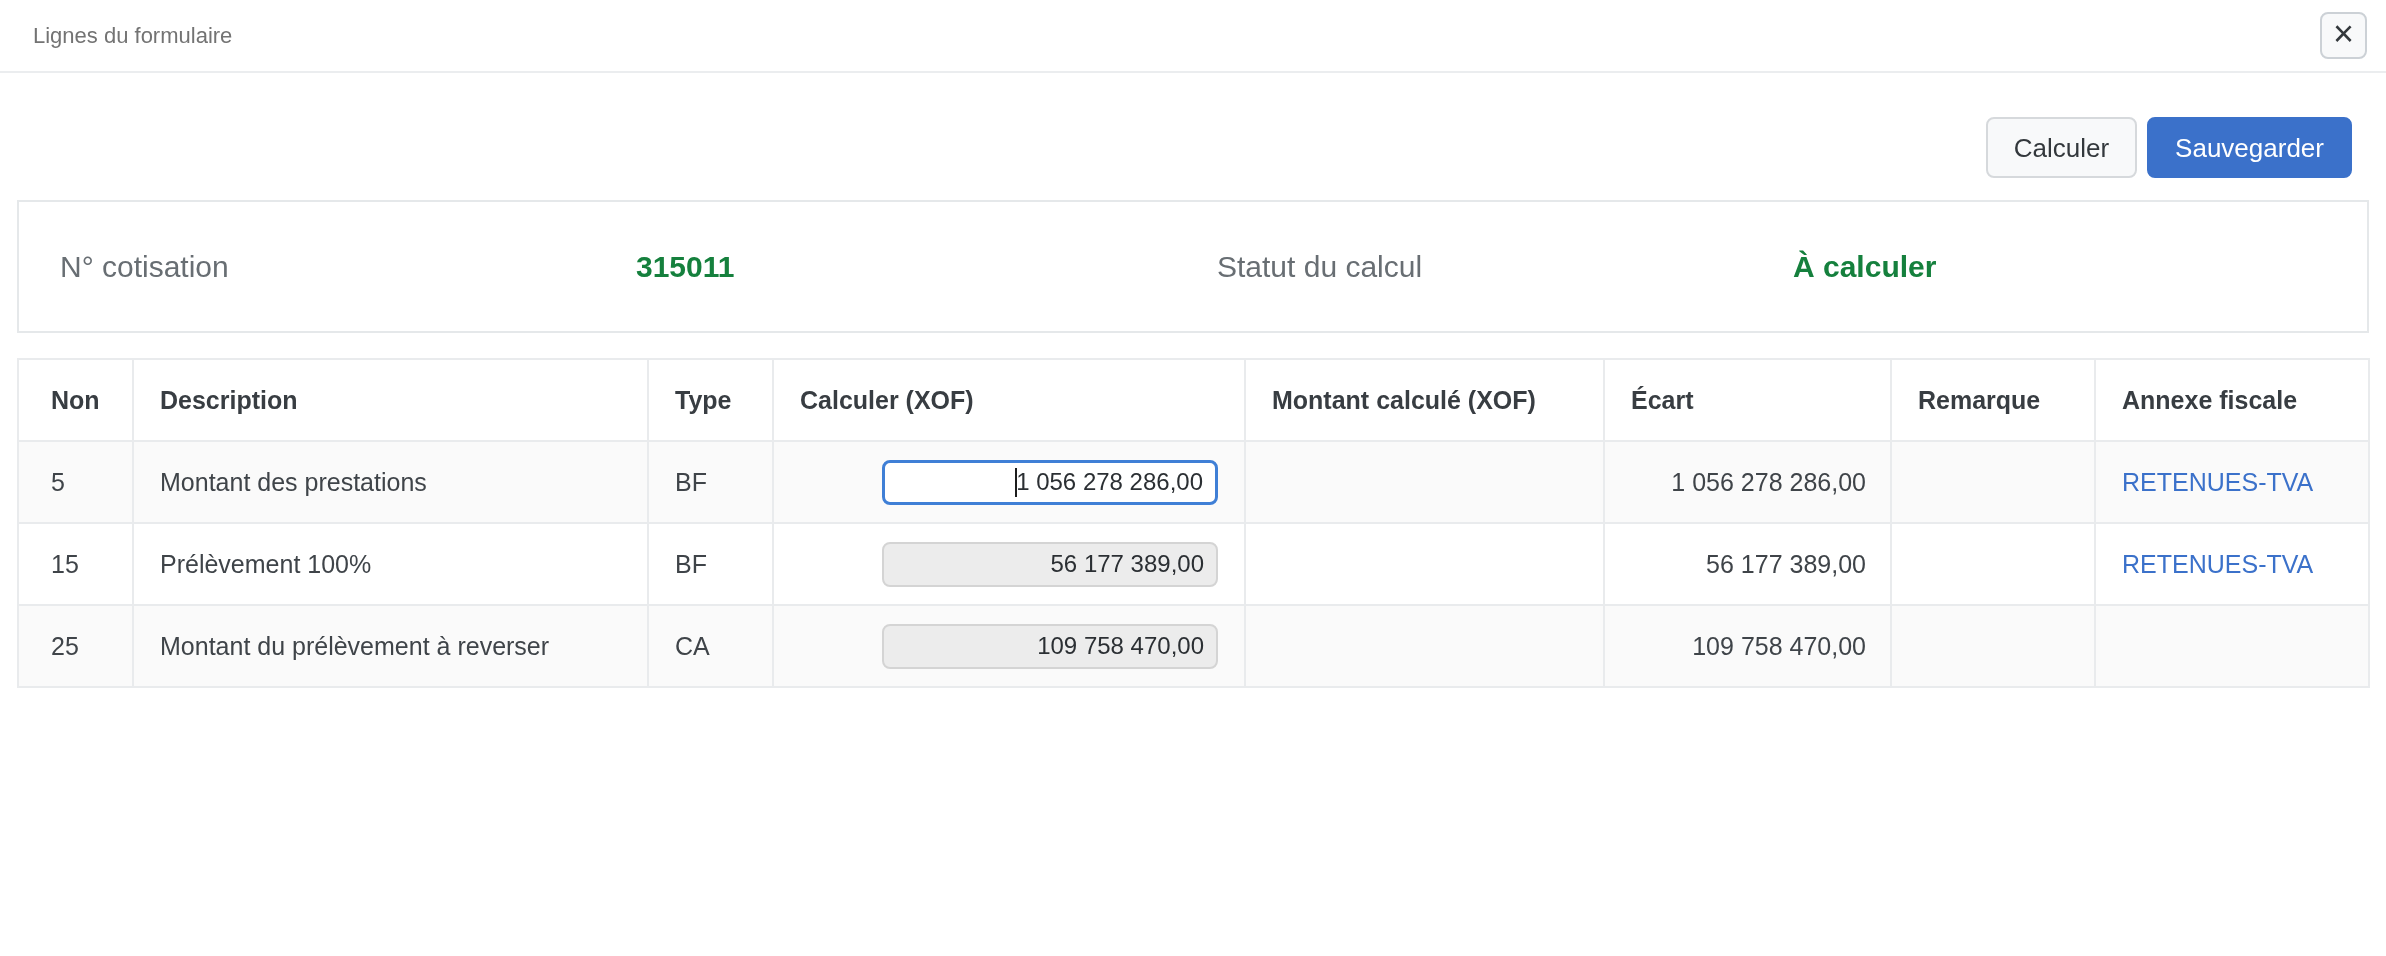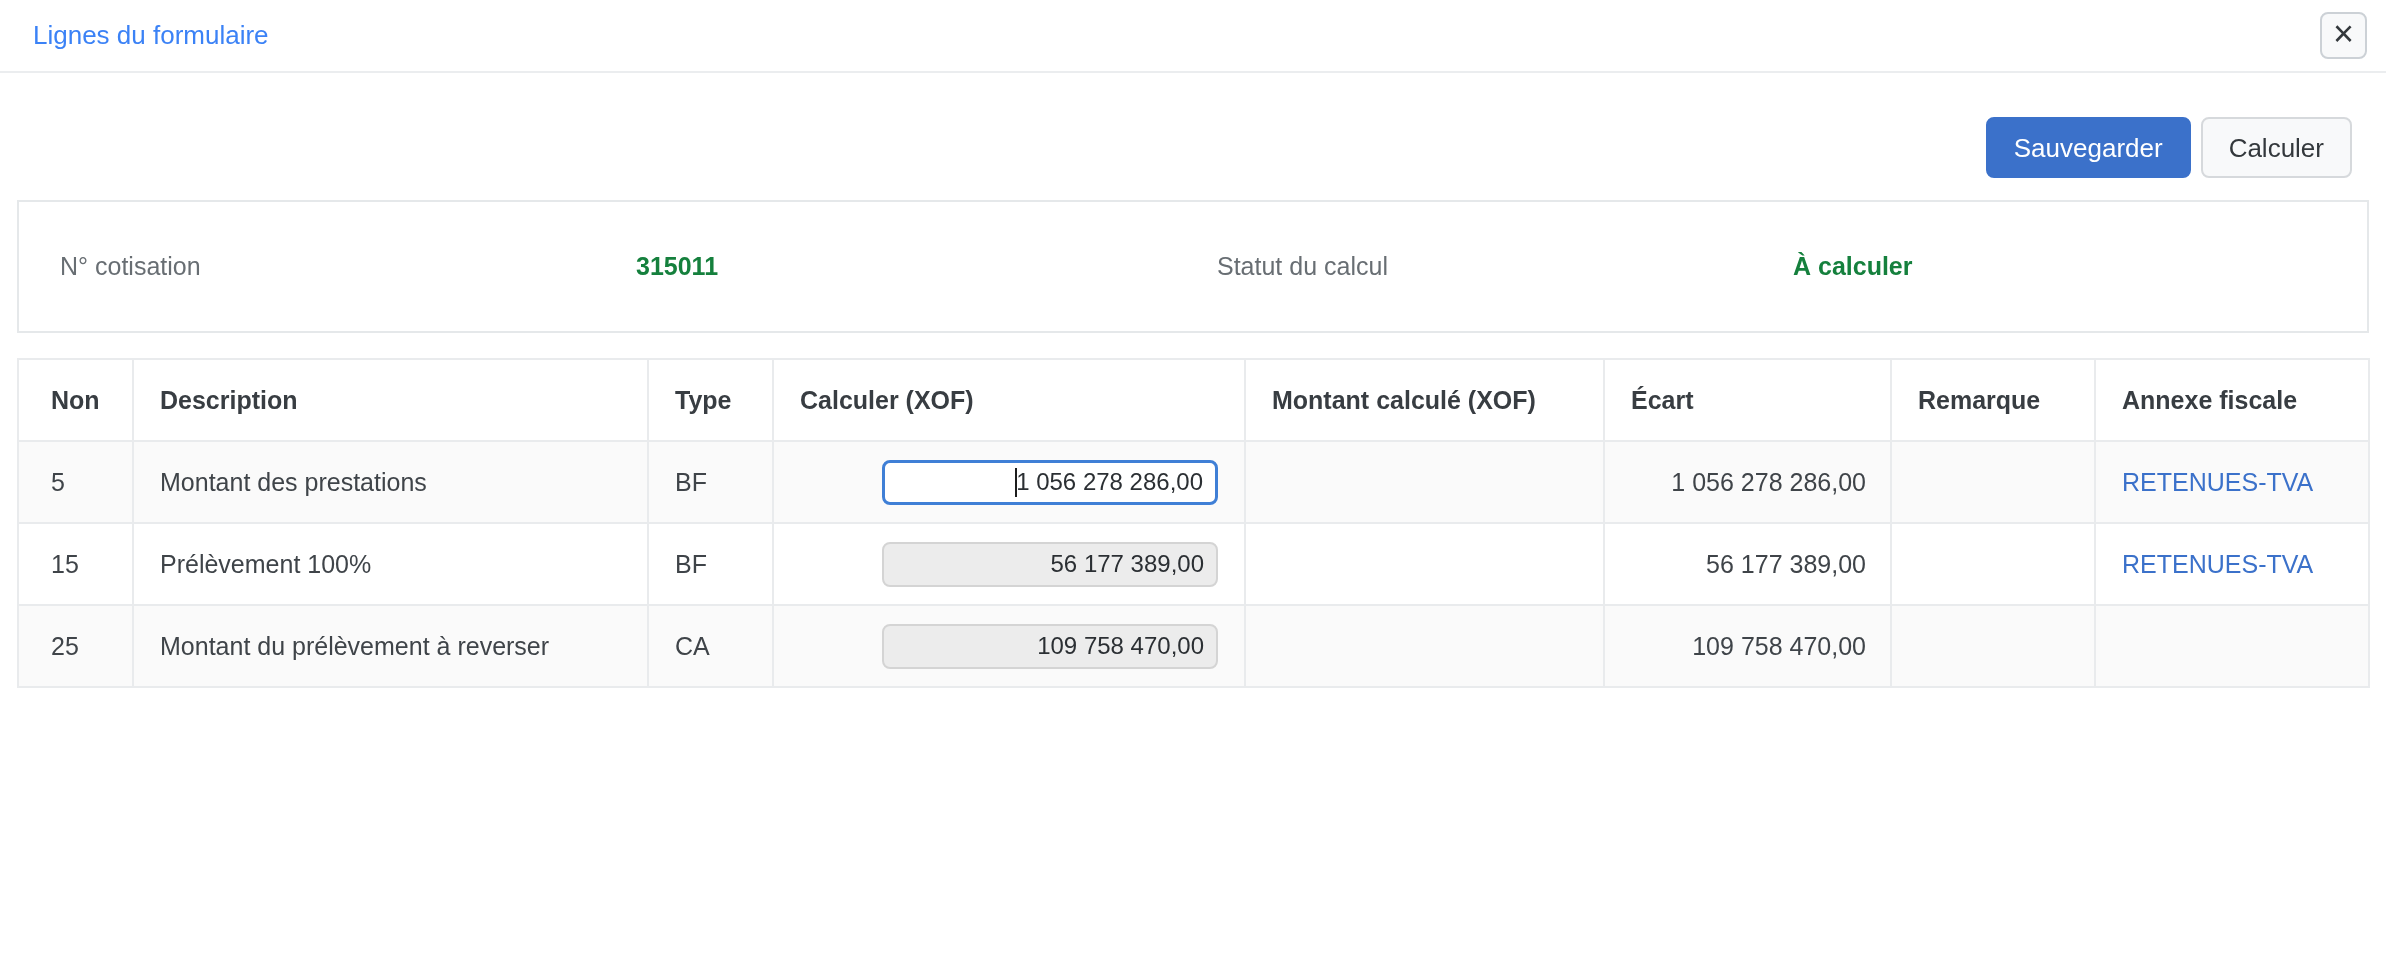--- a/index.html
+++ b/index.html
@@ -8,21 +8,21 @@
     width:2386px; height:956px; overflow:hidden;
     background:#ffffff;
     font-family:"Liberation Sans", sans-serif;
     color:#3f4449;
   }
   
   .modal-header {
     height:73px; display:flex; align-items:center; justify-content:space-between;
     padding:0 19px 0 33px; border-bottom:2px solid #ebedef; background:#fff;
   }
-  .modal-title { font-size:26px; font-weight:400; color:#3b82f6; }
+  .modal-title { font-size:22px; font-weight:400; color:#737373; }
   .close-btn {
     width:47px; height:47px; border:2px solid #ccd1d6; border-radius:8px;
     background:#f8f9fa; display:flex; align-items:center; justify-content:center;
     cursor:pointer; padding:0;
   }
   .close-btn span { font-size:36px; line-height:1; color:#33383c; font-weight:400; margin-top:-3px; }
   
   .toolbar {
     margin:44px 34px 0 0; display:flex; justify-content:flex-end; gap:10px;
   }
@@ -33,21 +33,21 @@
   .btn-light { background:#f8f9fa; border:2px solid #d6d9dc; color:#33383c; }
   .btn-primary { background:var(--primary,#3b71ca); border:2px solid var(--primary,#3b71ca); color:#fff; }
   
   .card { margin:22px 17px 0 17px; border:2px solid #e5e8ea; background:#fff; }
   .card-header {
     height:95px; background:#f9fafb; border-bottom:2px solid #e5e8ea;
     display:flex; align-items:center; padding-left:40px;
     font-size:30px; color:#383d42;
   }
   .card-body { height:129px; display:flex; align-items:center; background:#fff; }
-  .field { width:50%; display:flex; align-items:center; font-size:25px; }
+  .field { width:50%; display:flex; align-items:center; font-size:30px; }
   .field-1 { padding-left:41px; }
   .field-2 { padding-left:24px; }
   .flabel { color:#686e73; width:576px; flex:0 0 576px; }
   .fvalue { font-weight:700; color:#15803d; }
   
   .table-wrap { margin:25px 17px 0 17px; }
   table { width:100%; border-collapse:collapse; table-layout:fixed; font-size:25px; }
   th, td {
     border:2px solid #e9ebed; height:82px; vertical-align:middle;
     padding:0 26px; text-align:left; overflow:hidden; white-space:nowrap;
@@ -76,22 +76,22 @@
 <div>
 
   <header class="modal-header">
     <h1 class="modal-title">Lignes du formulaire</h1>
     <button class="close-btn">
       <span>×</span>
     </button>
   </header>
 
   <div class="toolbar">
+    <button class="btn btn-light">Calculer</button>
     <button class="btn btn-primary">Sauvegarder</button>
-    <button class="btn btn-light">Calculer</button>
   </div>
 
   <section class="card">
     <div class="card-body">
       <div class="field field-1">
         <span class="flabel">N° cotisation</span>
         <span class="fvalue">315011</span>
       </div>
       <div class="field field-2">
         <span class="flabel">Statut du calcul</span>

